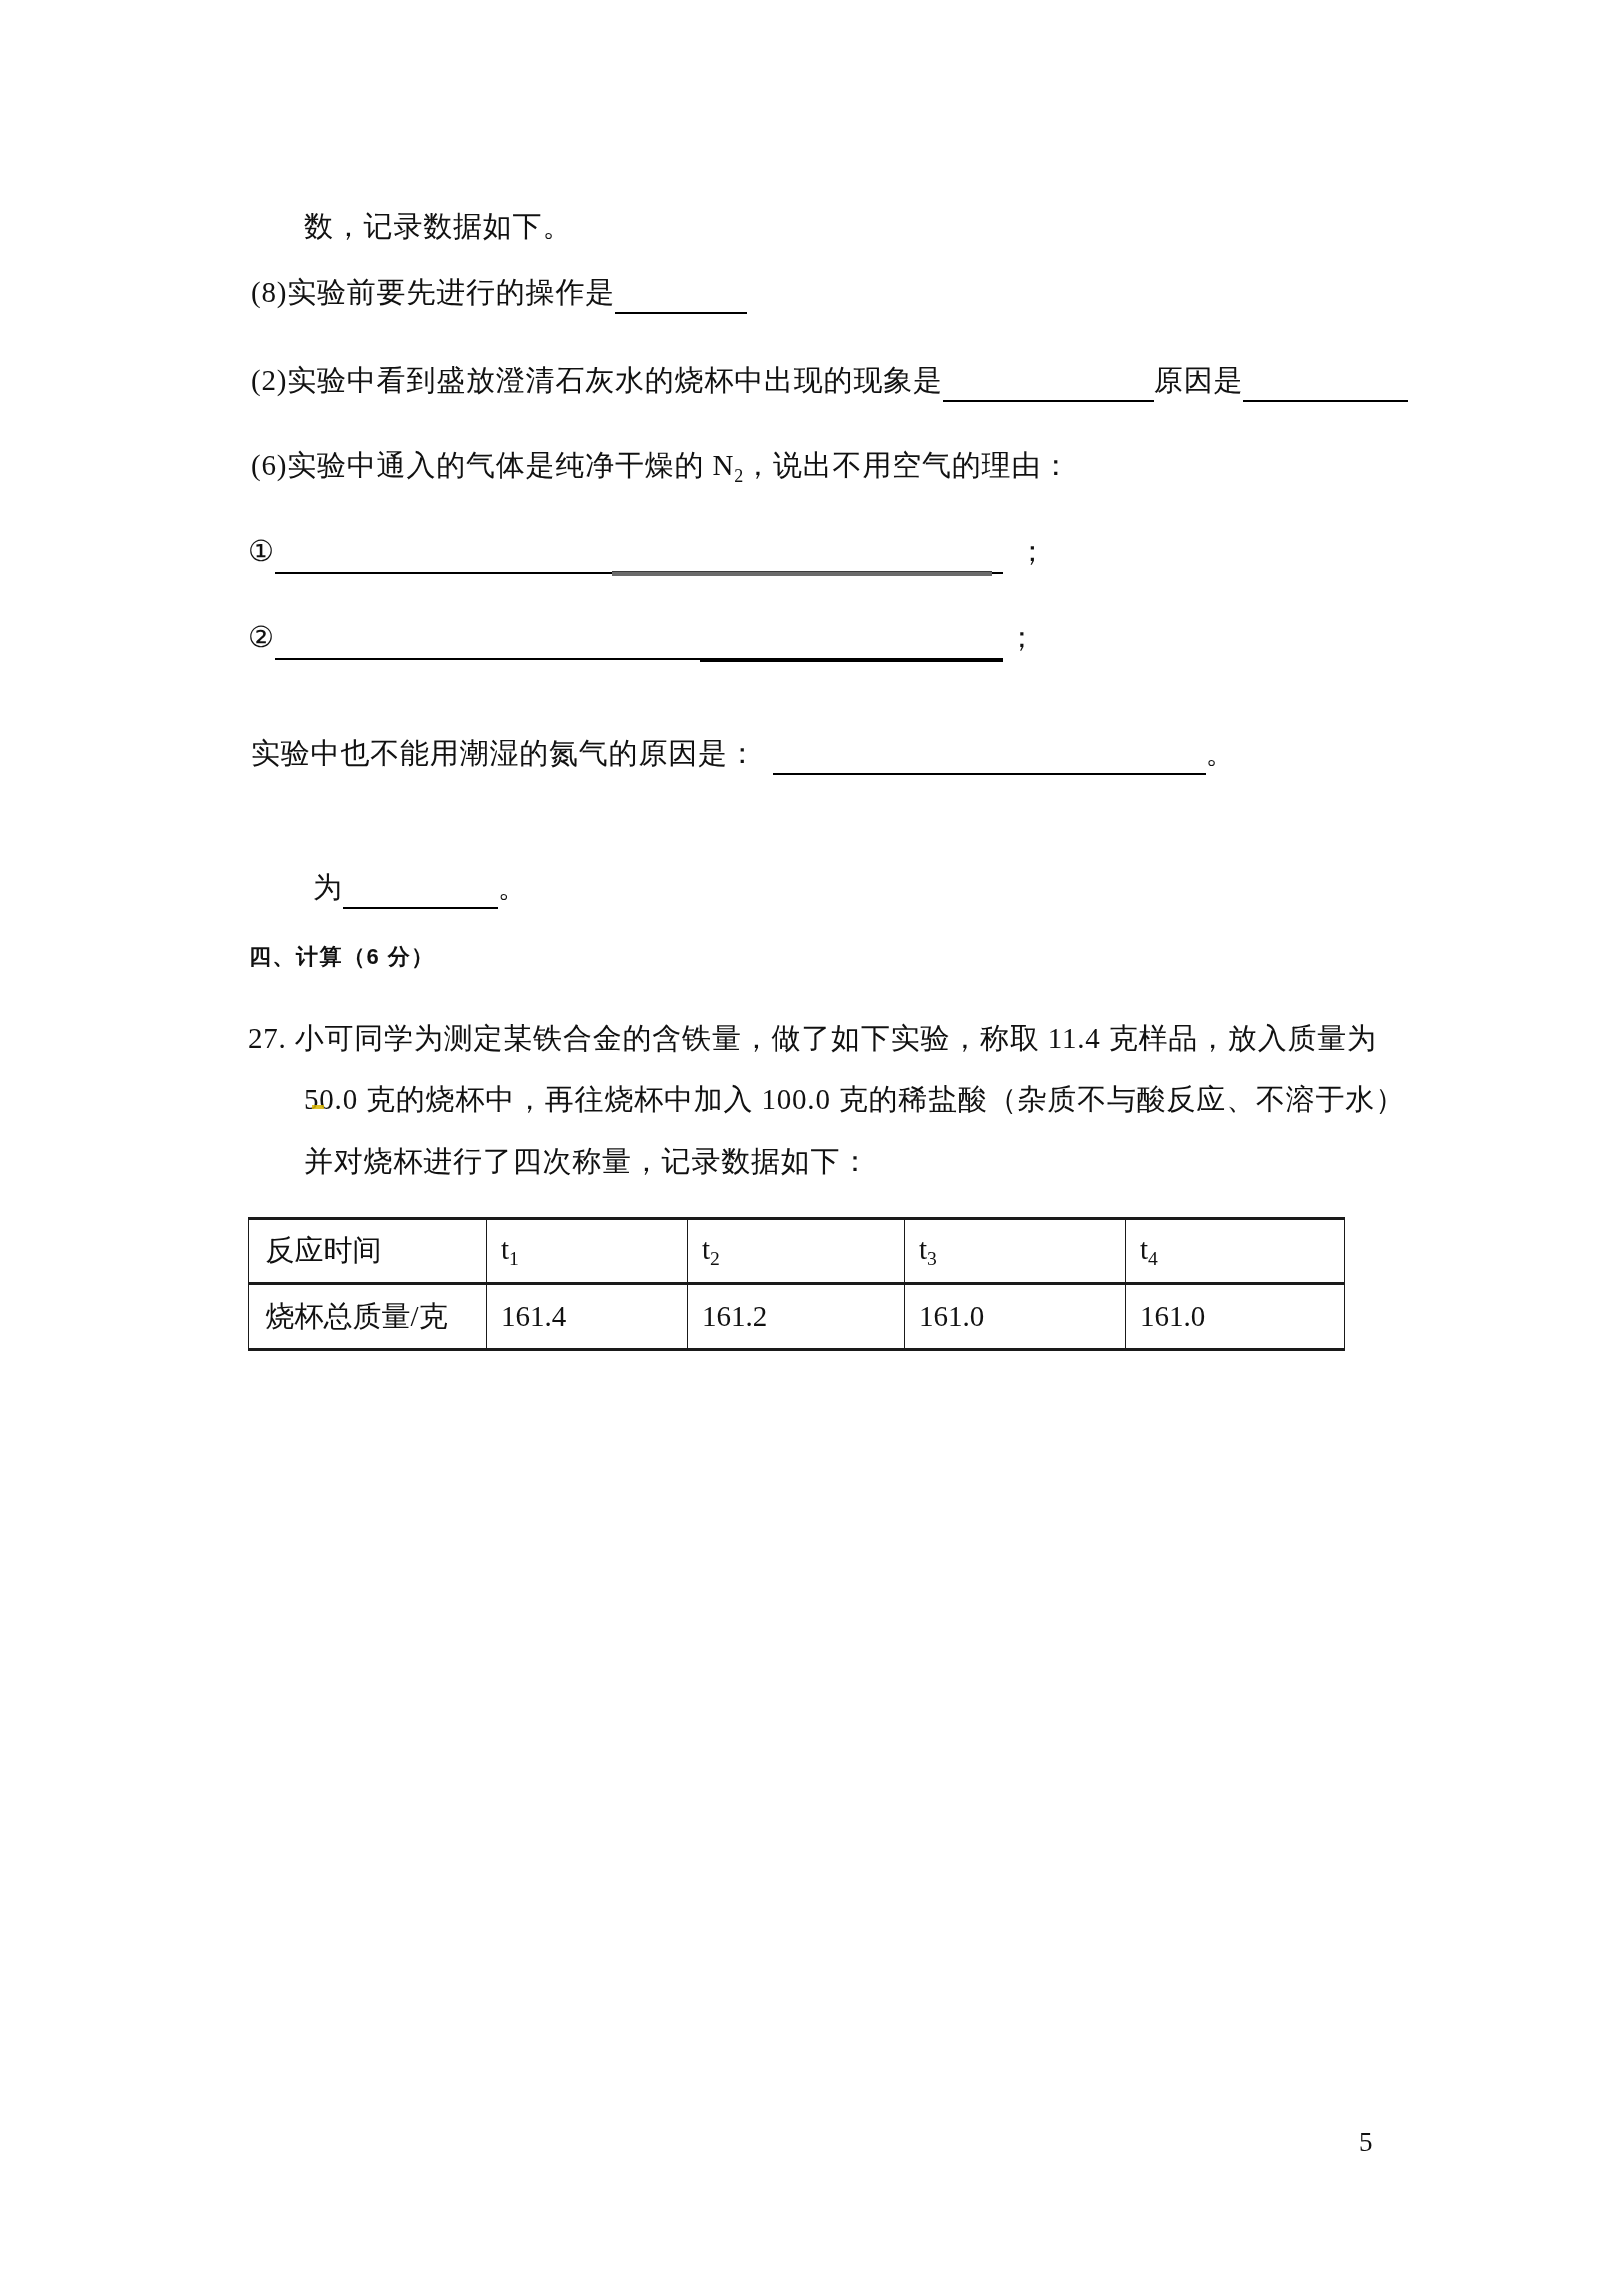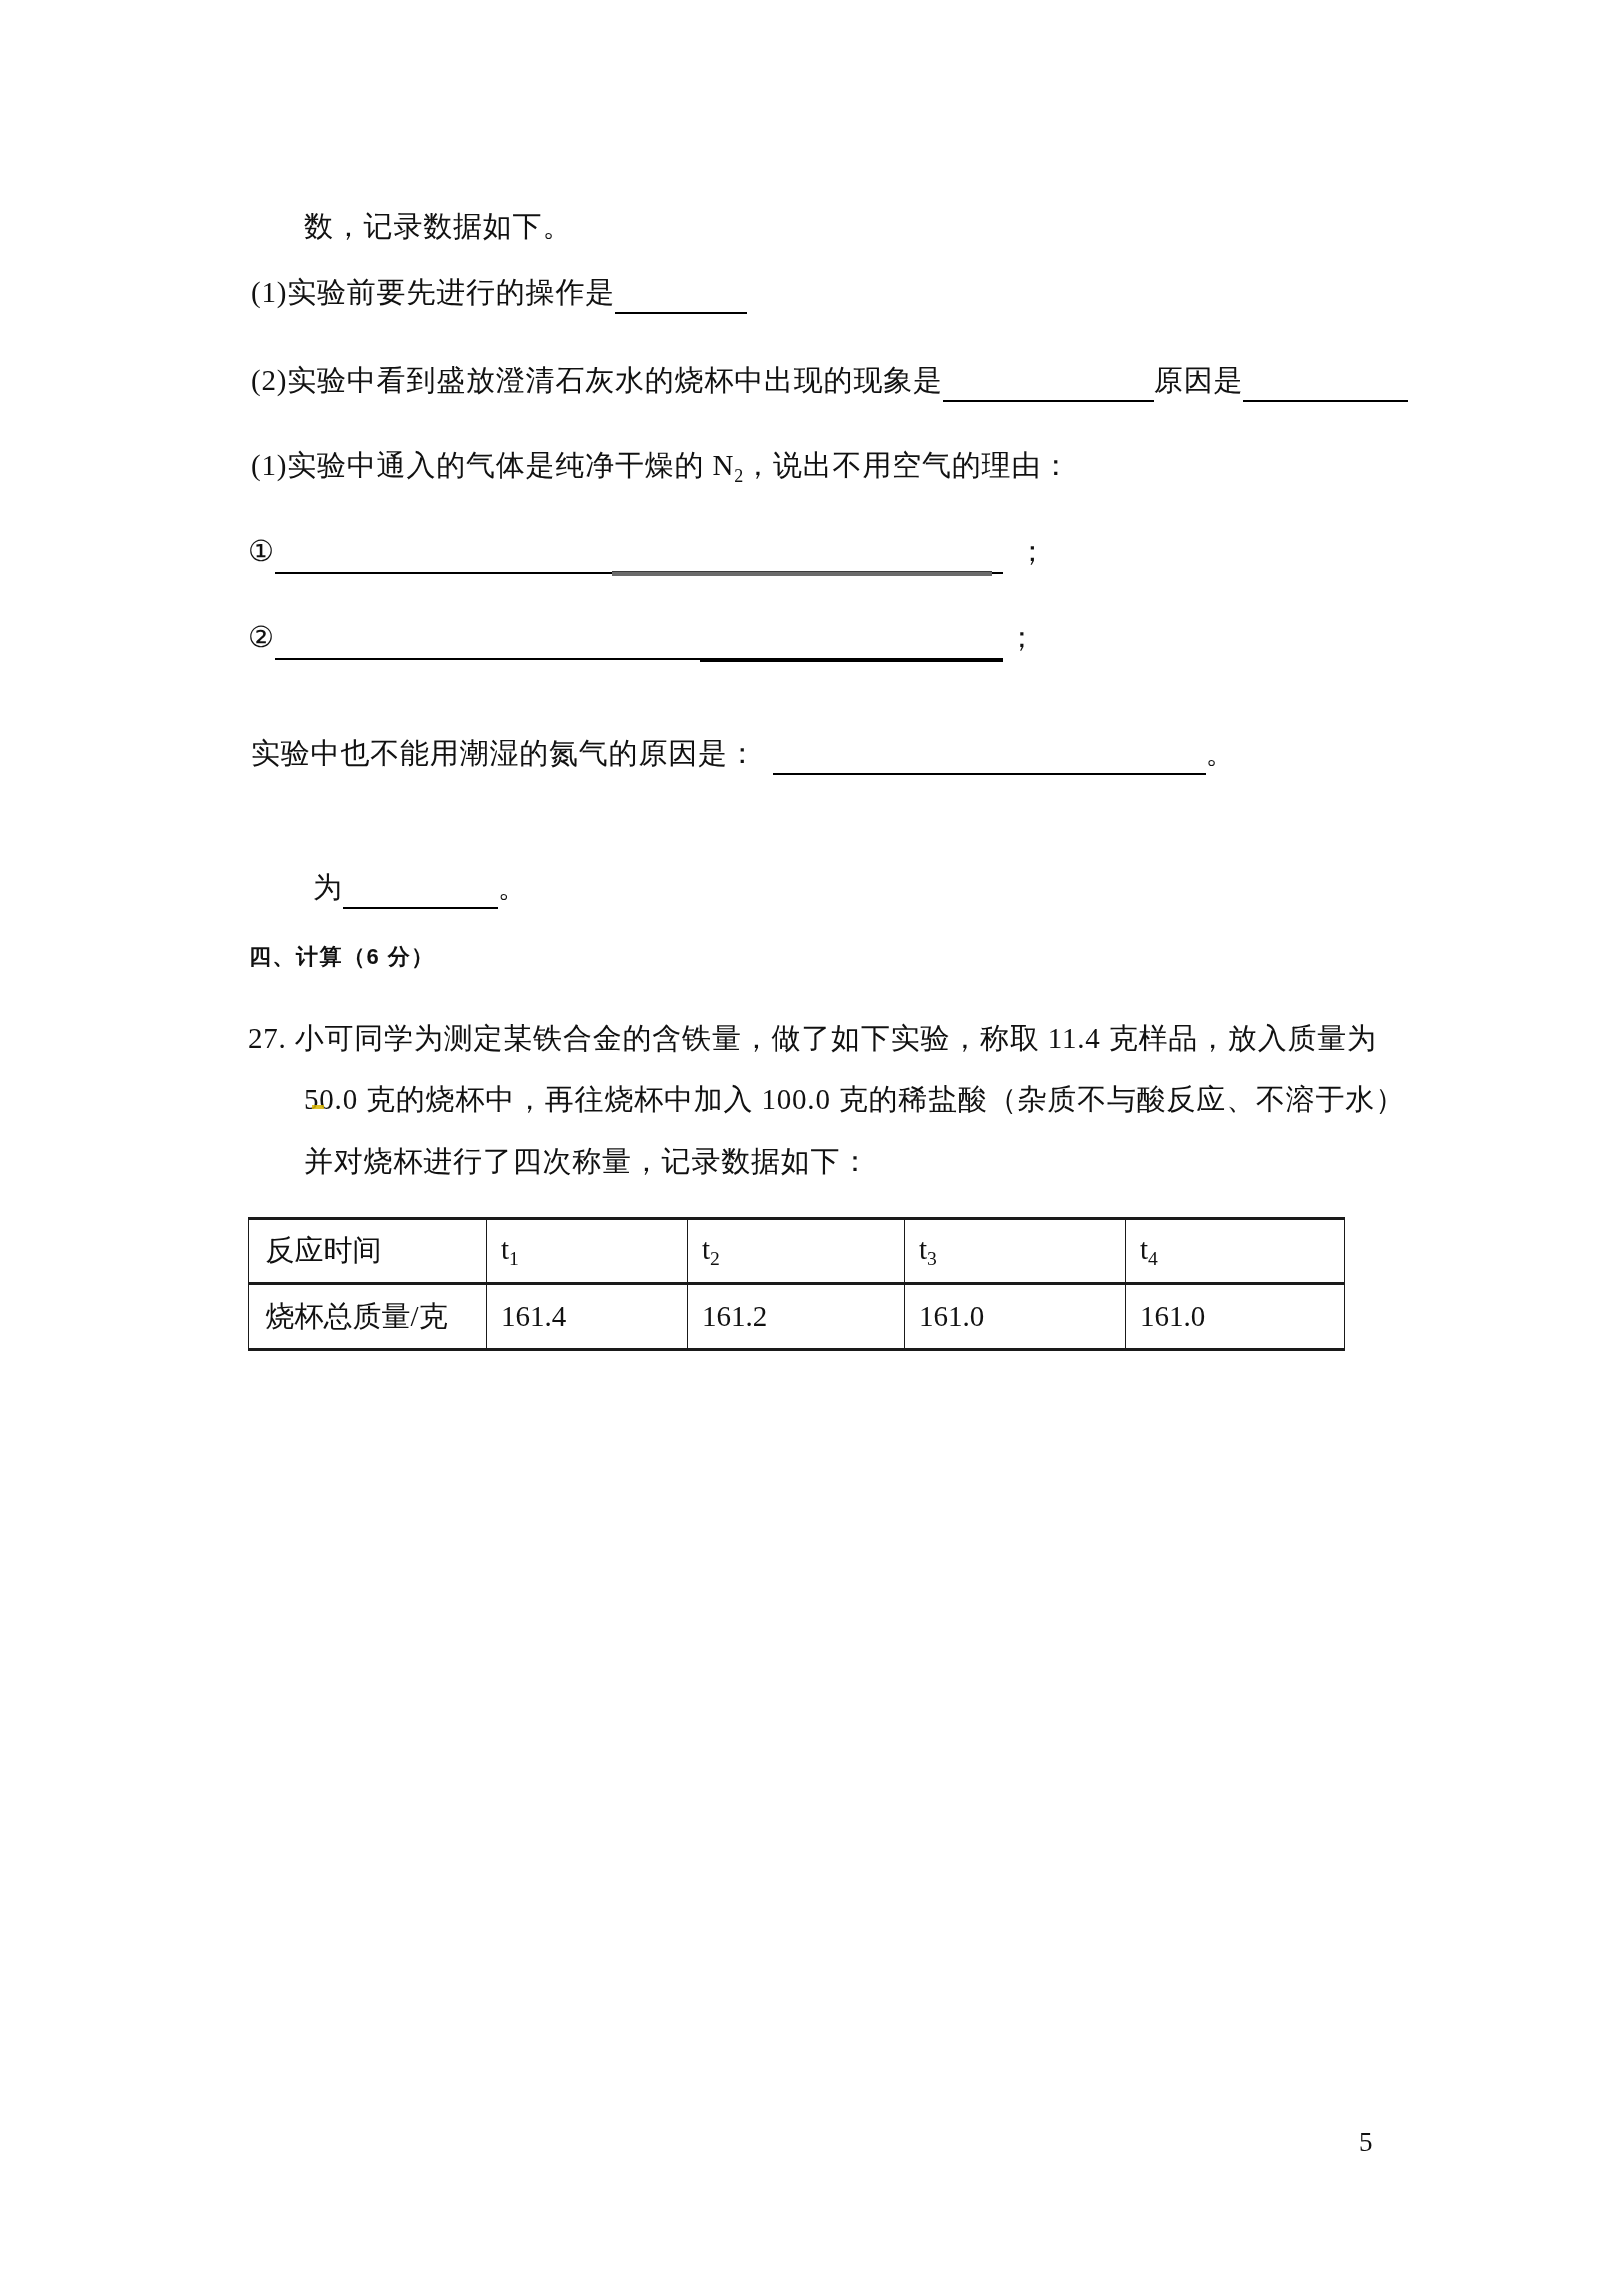--- a/index.html
+++ b/index.html
@@ -83,29 +83,29 @@
   }
 </style>
 </head>
 <body>
 
 <div class="page">
 
   <div class="line" style="left:304px;top:209px">数，记录数据如下。</div>
 
   <div class="line" style="left:251px;top:275px">
-    <span>(1)实验前要先进行的操作是</span><span class="blank" style="width:132px"></span>
+    <span>(8)实验前要先进行的操作是</span><span class="blank" style="width:132px"></span>
   </div>
 
   <div class="line" style="left:251px;top:363px">
     <span>(2)实验中看到盛放澄清石灰水的烧杯中出现的现象是</span><span class="blank" style="width:211px"></span><span>原因是</span><span class="blank" style="width:165px"></span>
   </div>
 
   <div class="line" style="left:251px;top:448px">
-    <span>(1)实验中通入的气体是纯净干燥的 N</span><span class="subsc">2</span><span>，说出不用空气的理由：</span>
+    <span>(6)实验中通入的气体是纯净干燥的 N</span><span class="subsc">2</span><span>，说出不用空气的理由：</span>
   </div>
 
   <div class="line" style="left:248px;top:534px">
     <span>①</span><span class="longline"><span class="ov ov-gray"></span></span><span style="margin-left:15px">；</span>
   </div>
 
   <div class="line" style="left:248px;top:620px">
     <span>②</span><span class="longline"><span class="ov ov-black"></span></span><span style="margin-left:4.5px">；</span>
   </div>
 

